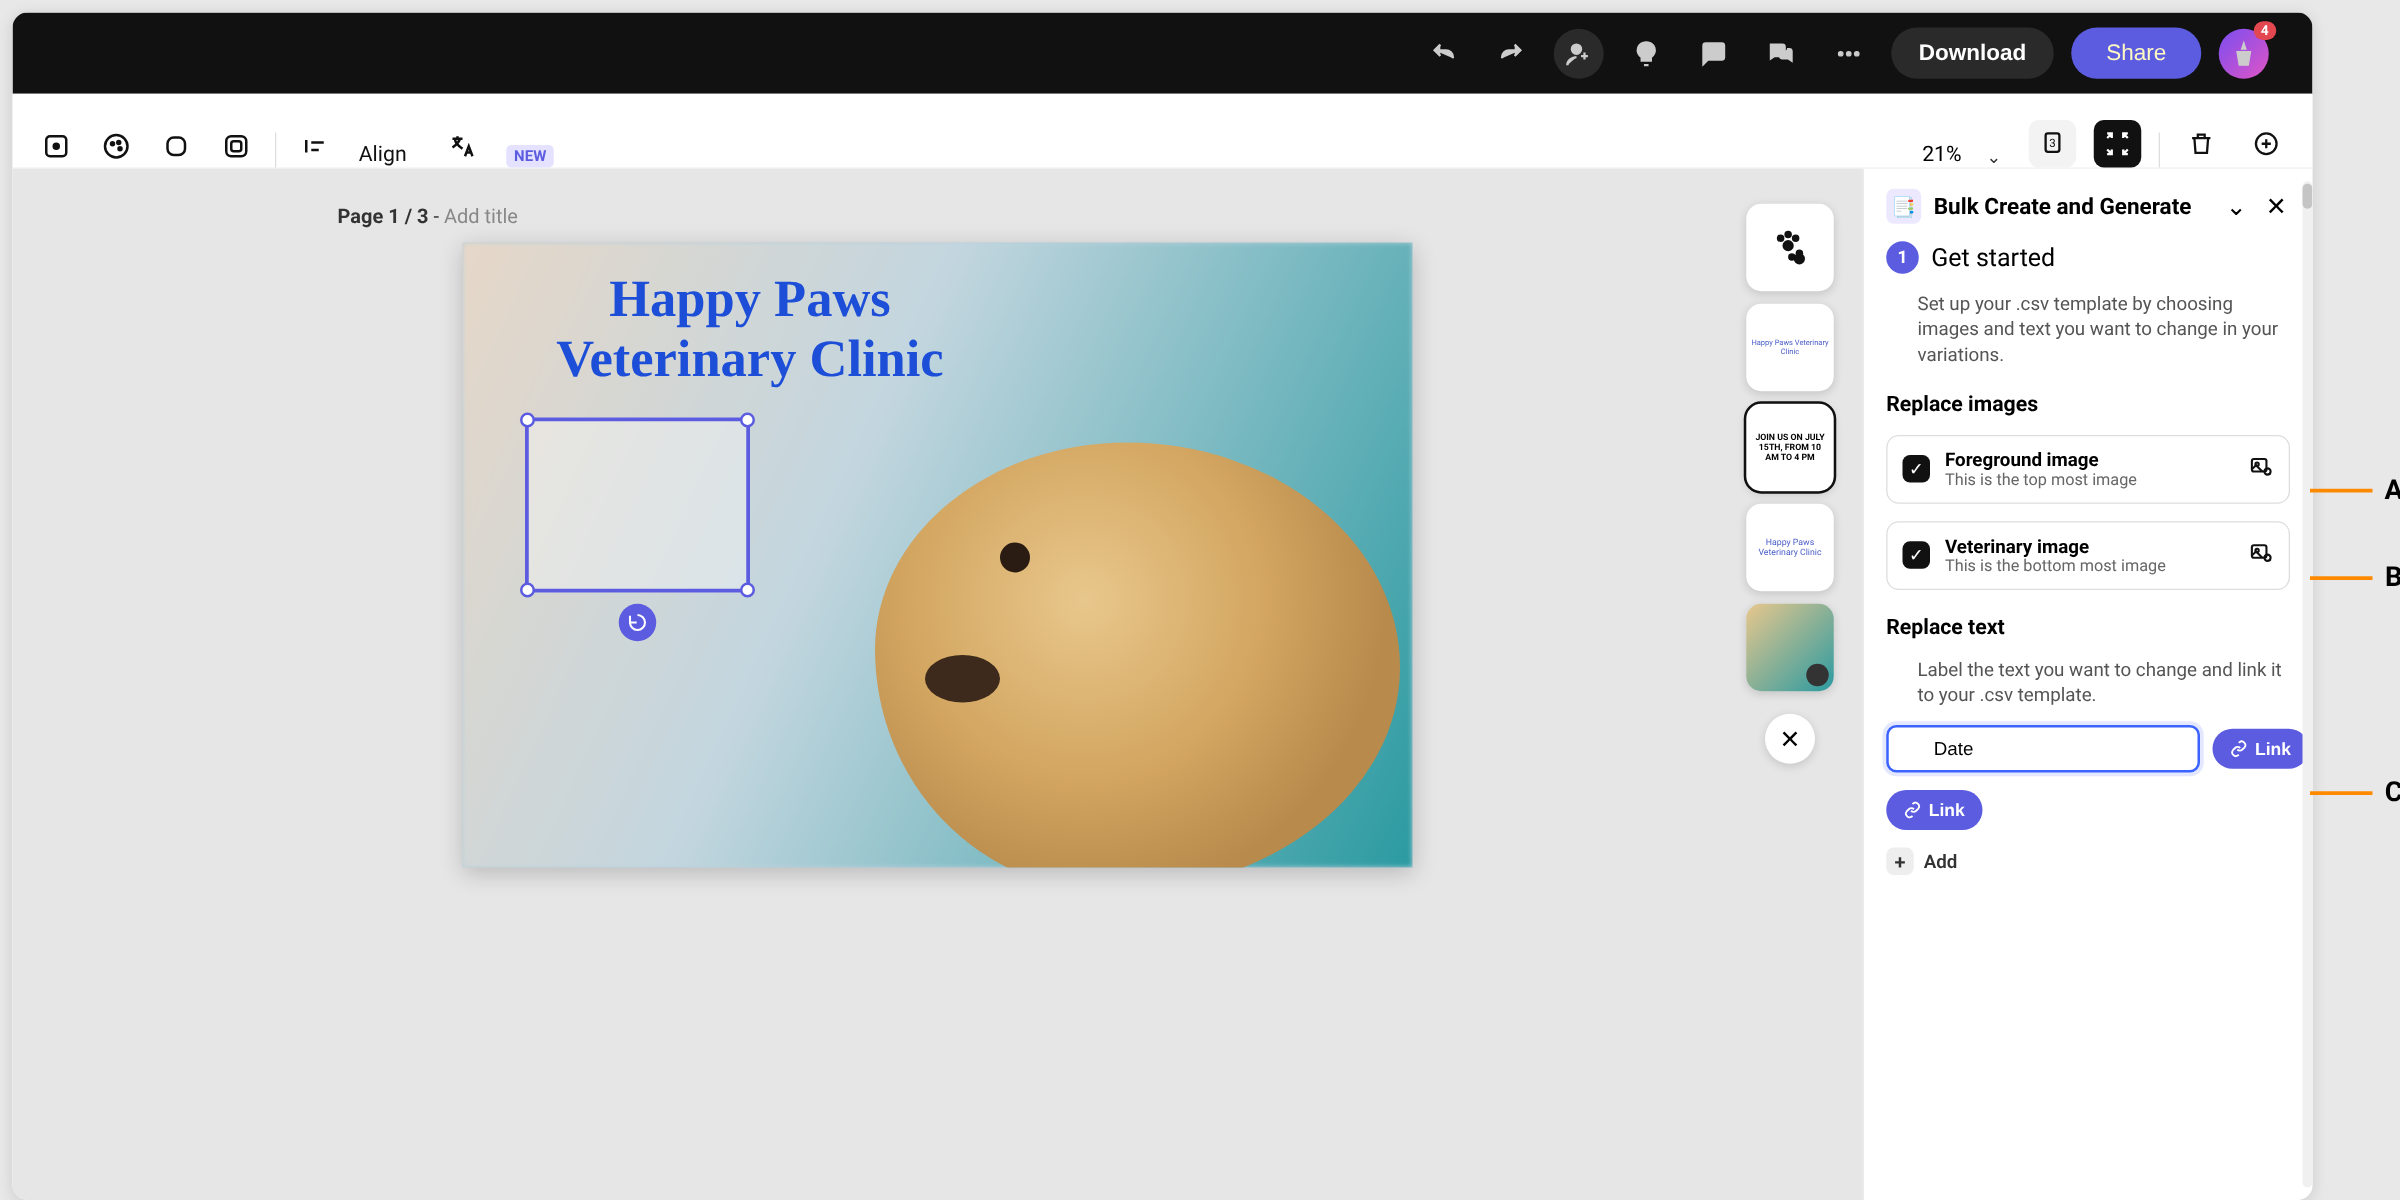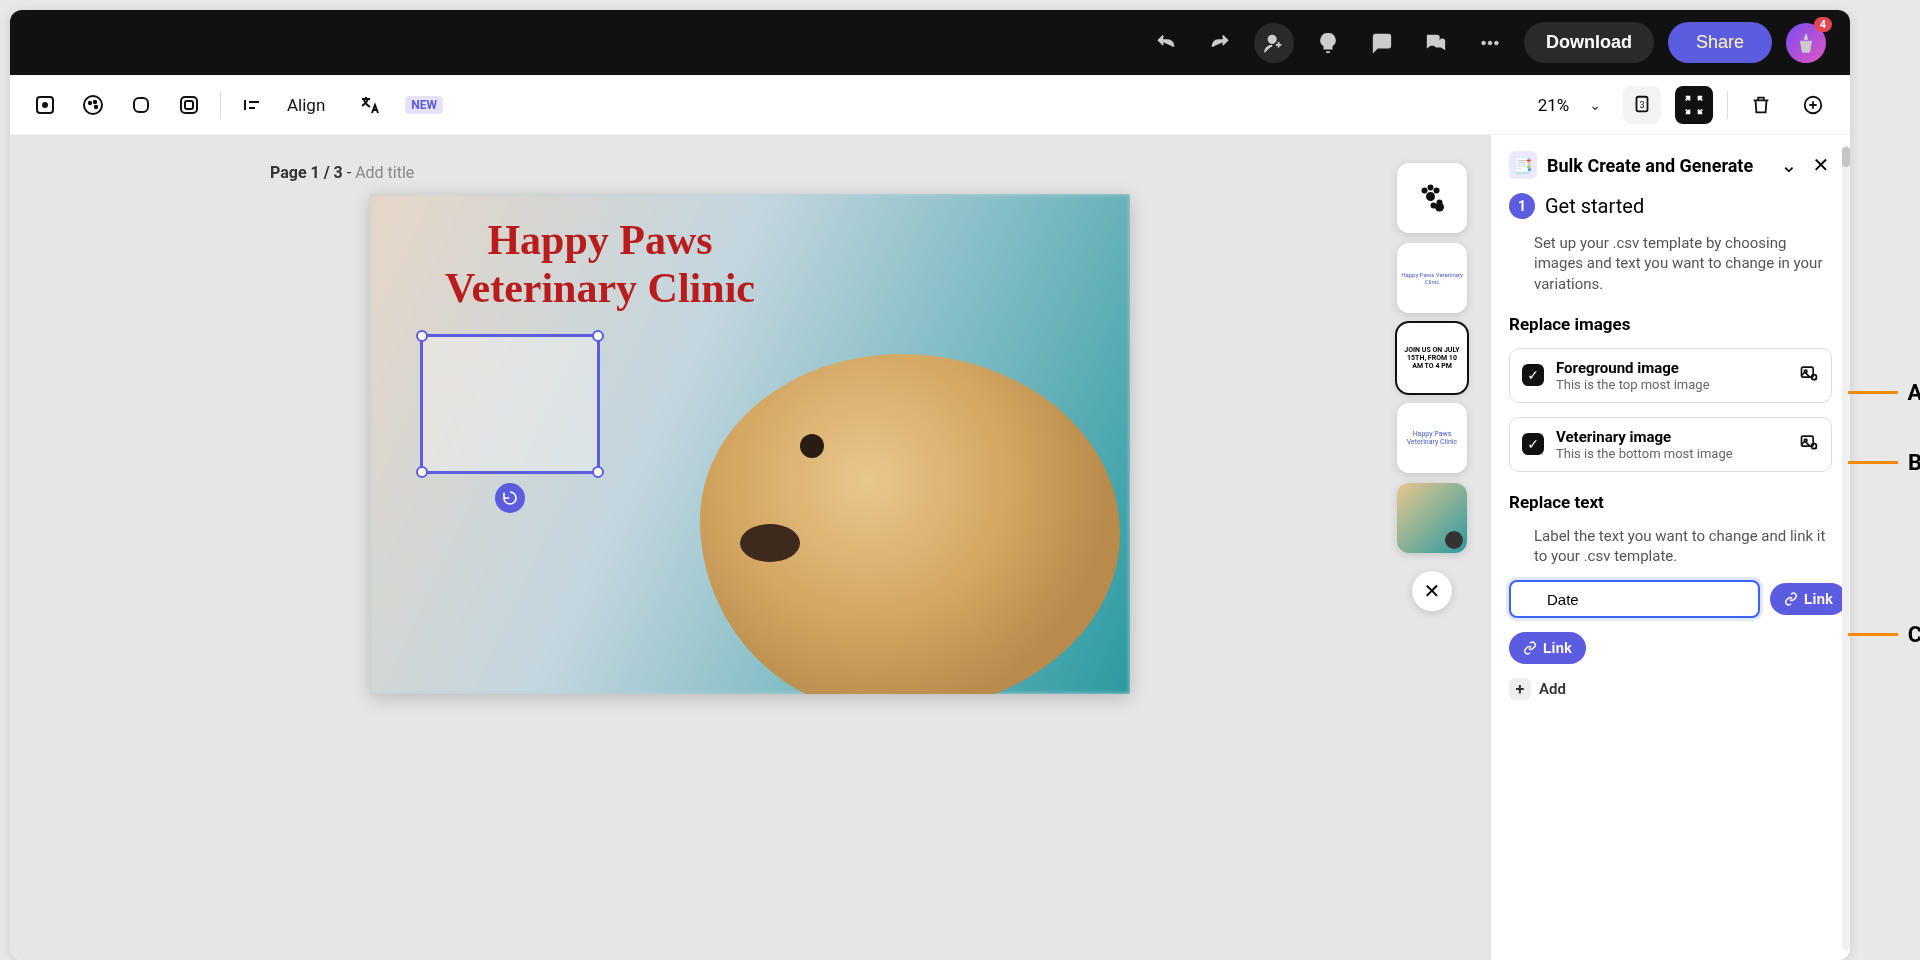--- a/index.html
+++ b/index.html
@@ -24,21 +24,21 @@
   }
 
   
   .topbar {
     height: 65px;
     background: #111;
     display: flex;
     align-items: center;
     justify-content: flex-end;
     gap: 14px;
-    padding: 0 24px;
+    padding: 0 35px;
   }
   .topbar .icon-btn {
     width: 40px; height: 40px;
     display: flex; align-items: center; justify-content: center;
     border-radius: 50%;
     cursor: pointer;
   }
   .topbar svg { fill: #ccc; stroke: #ccc; }
   .topbar .icon-btn.dark { background: #2a2a2a; }
   .topbar .download-btn {
@@ -75,21 +75,21 @@
     border-radius: 10px;
     font-size: 11px; font-weight: 700;
     padding: 1px 6px;
   }
 
   
   .toolbar {
     height: 60px;
     background:#fff;
     display:flex;
-    align-items:center;
+    align-items:flex-end;
     padding: 0 18px;
     border-bottom: 1px solid #eee;
     gap: 14px;
   }
   .toolbar .tool {
     width: 34px; height: 34px;
     display:flex; align-items:center; justify-content:center;
     border-radius: 8px;
     cursor: pointer;
   }
@@ -145,21 +145,21 @@
   }
   .poster .bg {
     position:absolute; inset:0;
     background: linear-gradient(115deg,#e6d7c8 0%,#c3d6df 40%,#2b9aa1 100%);
     filter: blur(2px);
   }
   .poster .title-text {
     position:absolute; top:22px; left:40px;
     font-family: Georgia, serif;
     font-size:42px; font-weight:700;
-    color:#b91c1c;
+    color:#1d4ed8;
     line-height:1.15;
     text-align:center;
     width: 380px;
   }
   .poster .selected-box {
     position:absolute; top:140px; left:50px;
     width: 180px; height: 140px;
     border:3px solid #5c5ce0;
     background: rgba(255,255,255,.35);
     display:flex; align-items:center; justify-content:center;

